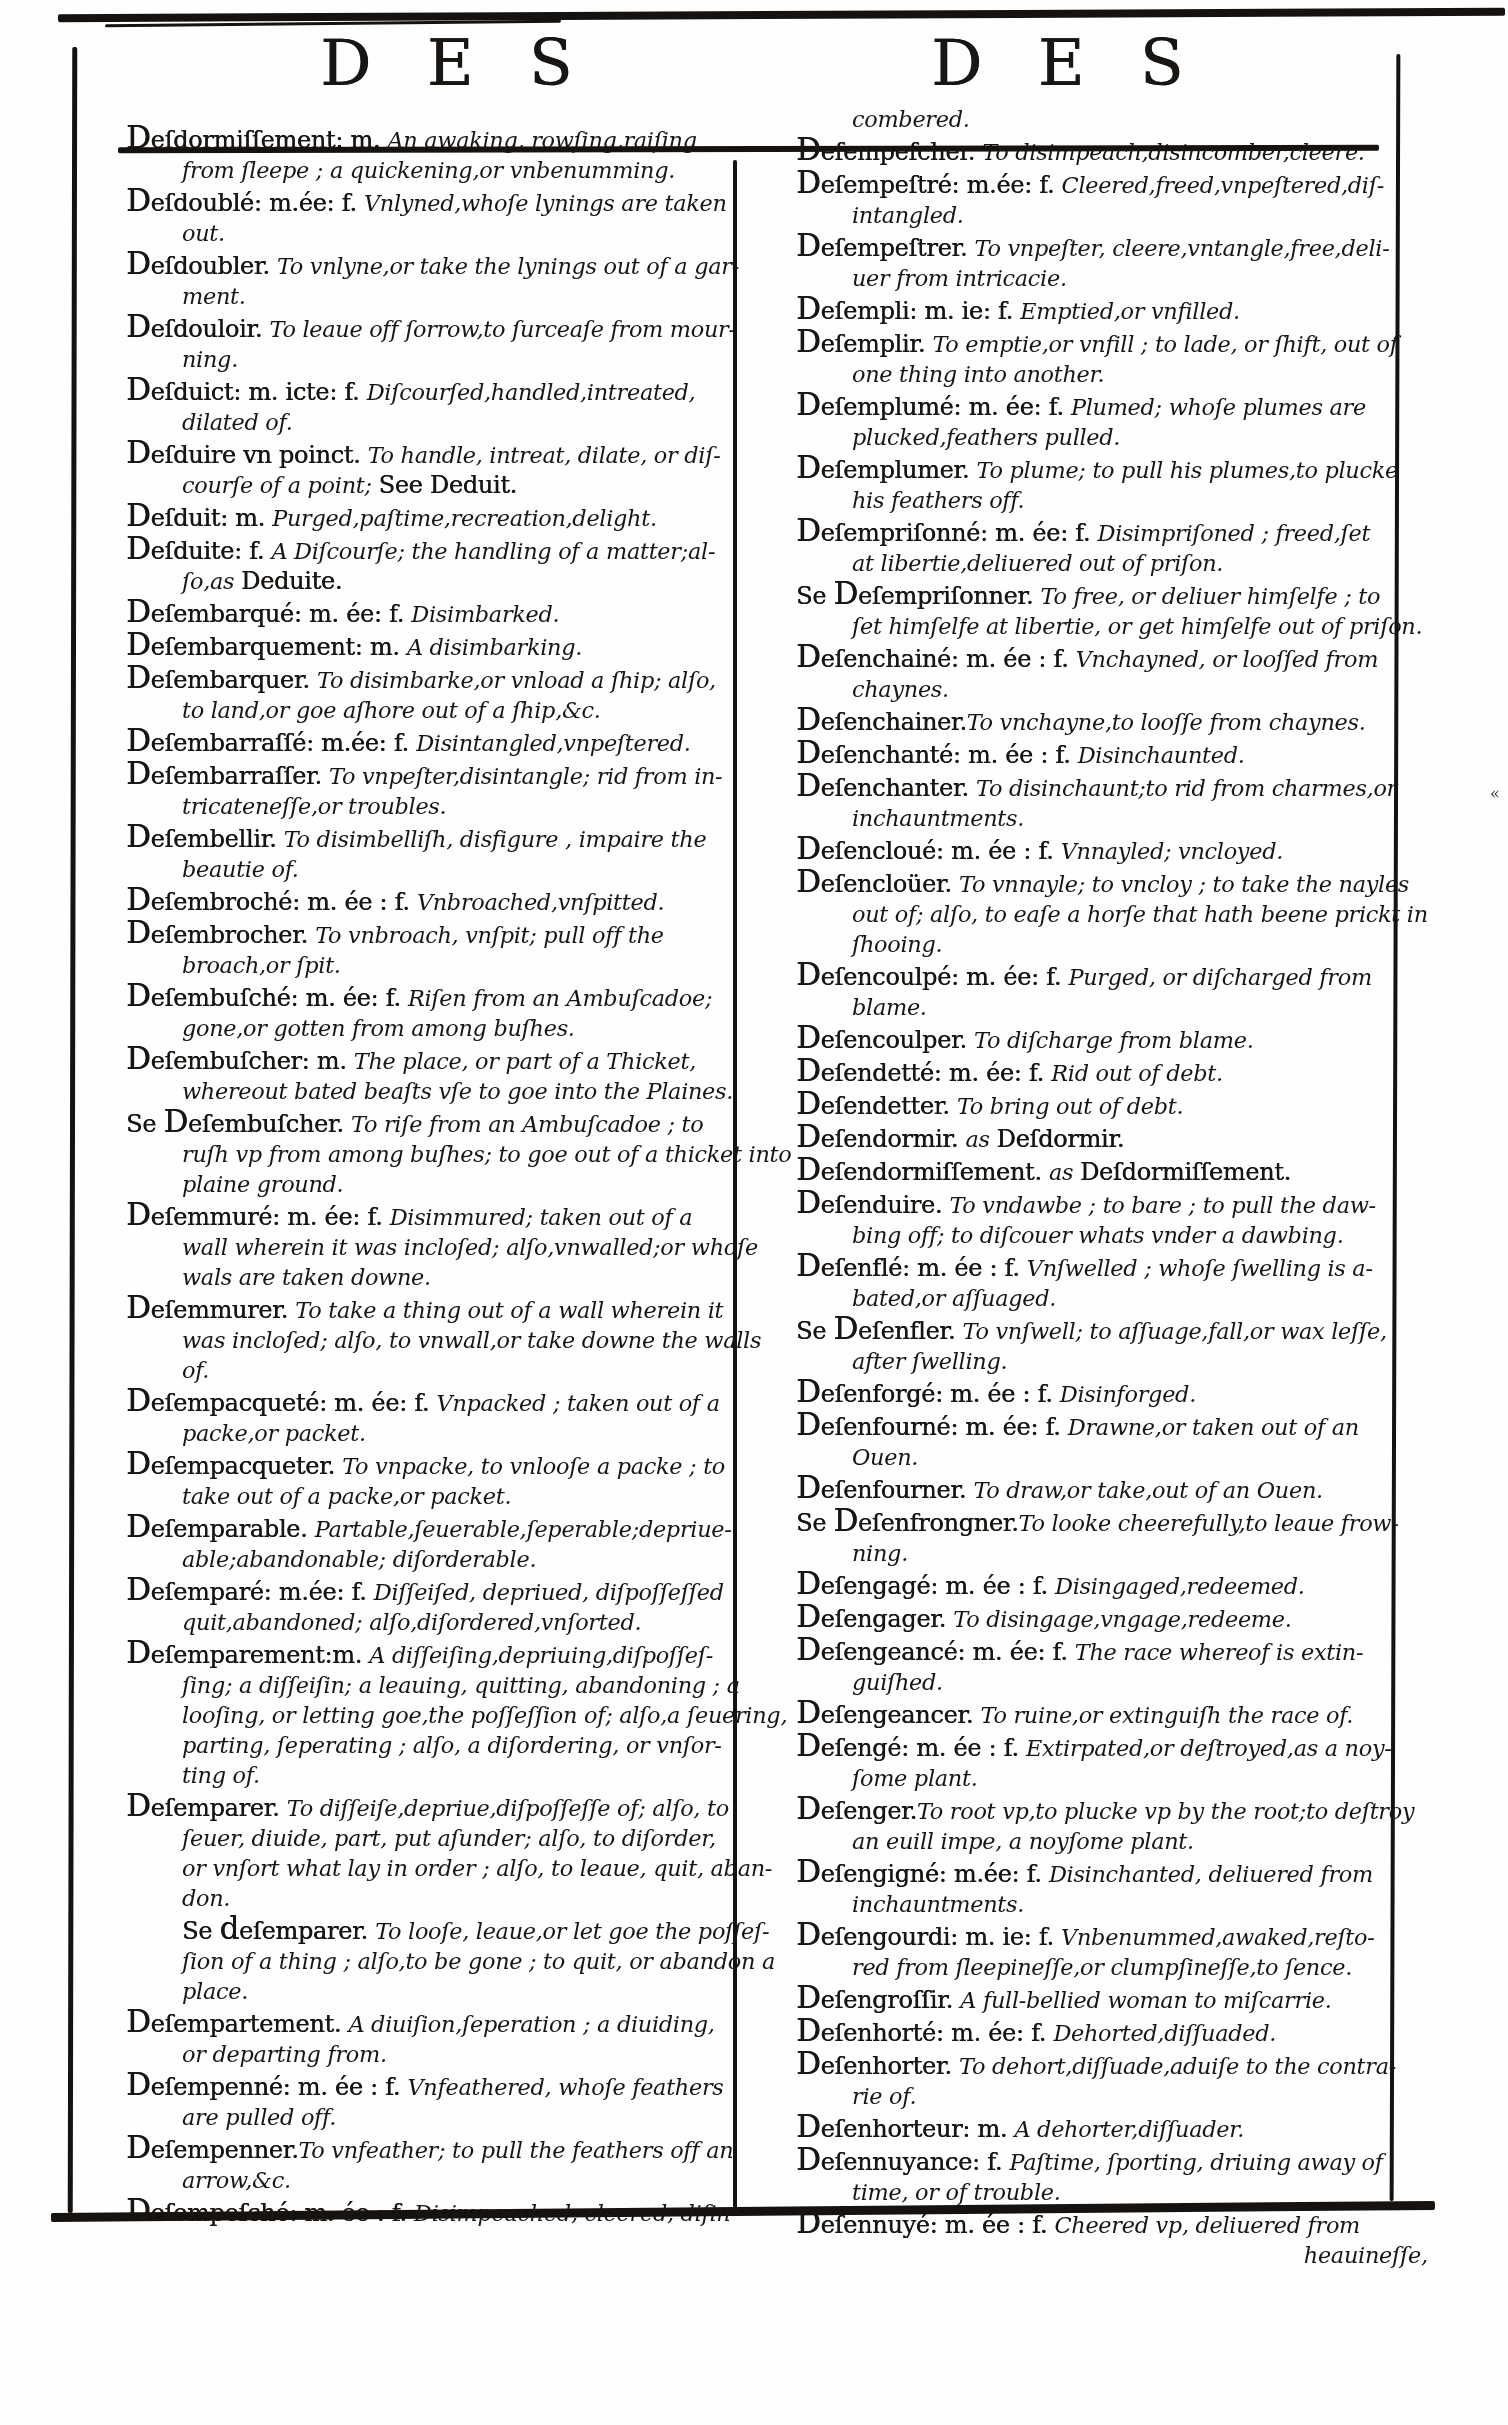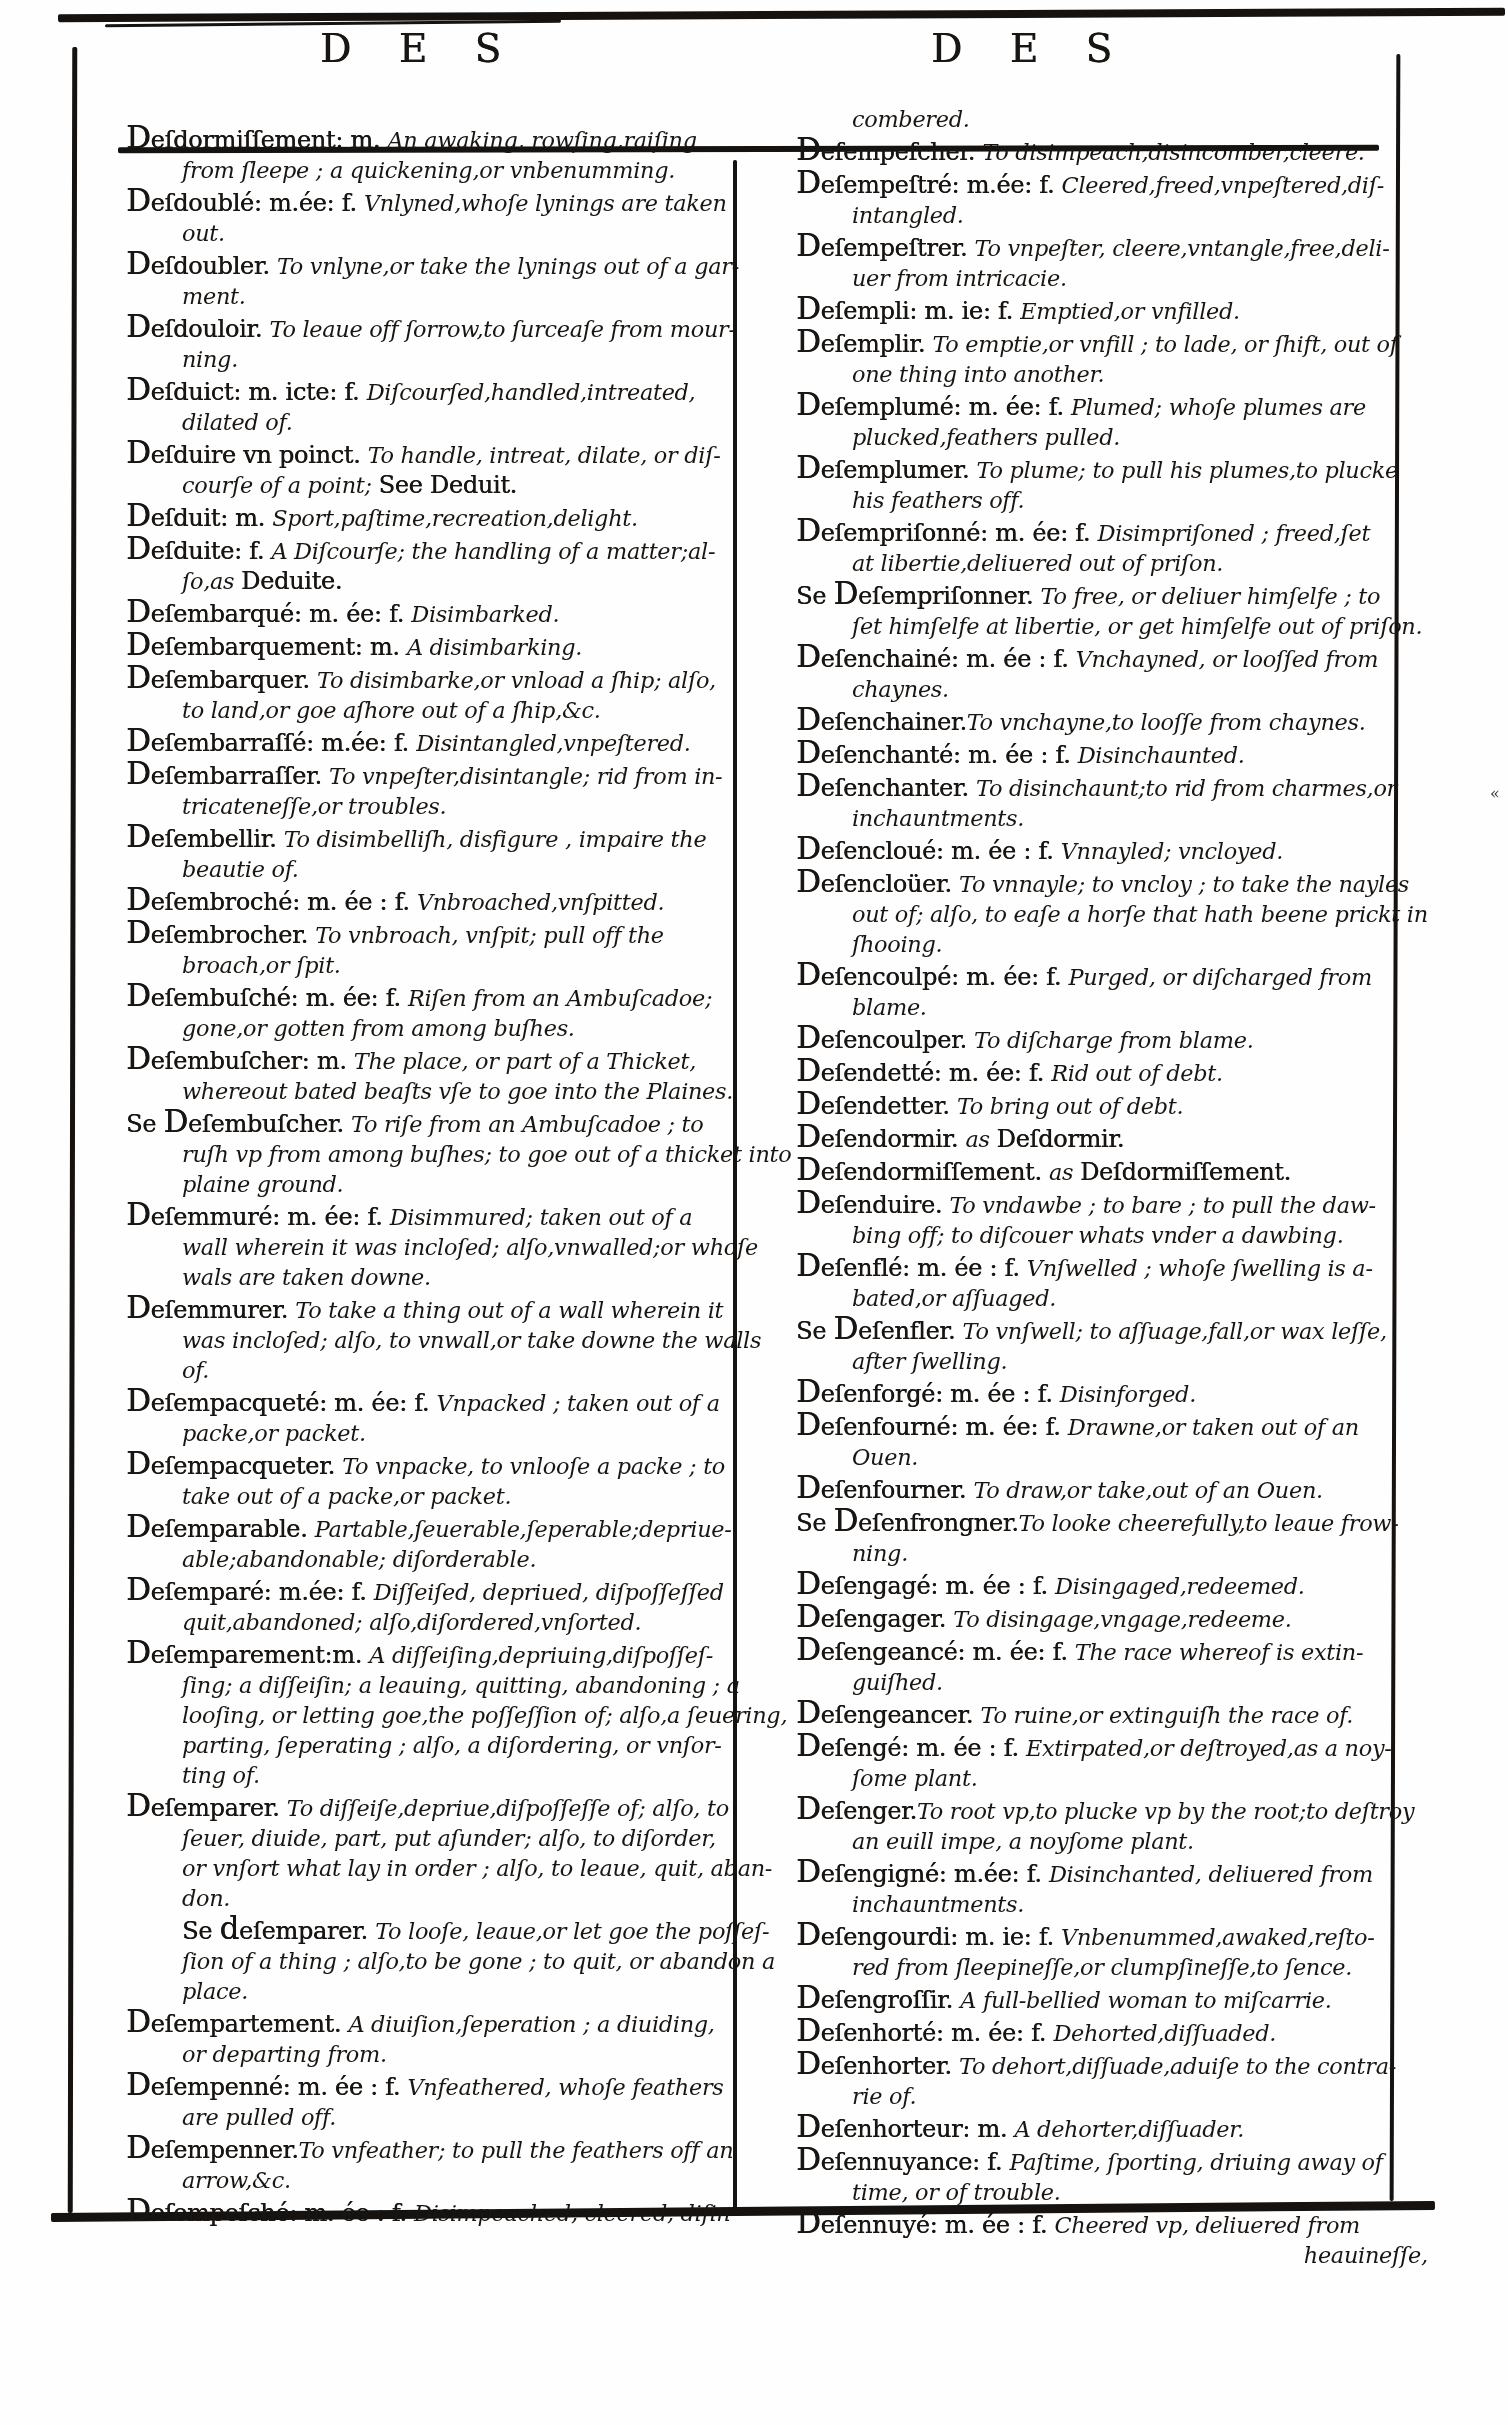--- a/index.html
+++ b/index.html
@@ -8,21 +8,21 @@
     color:#181512;font-family:"DejaVu Serif",serif;overflow:hidden;
   }
   .rule{position:absolute;background:#151210;border-radius:1.8px;}
   .top-rule{left:58px;top:10.5px;width:1447px;height:8px;transform:rotate(-0.25deg);}
   .top-rule-2{left:105px;top:22px;width:456px;height:2.6px;transform:rotate(-0.6deg);}
   .head-rule{left:118px;top:146px;width:1261px;height:6.1px;transform:rotate(-0.12deg);}
   .left-border{left:70px;top:47px;width:5.3px;height:2166px;transform:rotate(0.12deg);}
   .mid-border{left:733px;top:160px;width:4.4px;height:2050px;}
   .right-border{left:1393px;top:54px;width:4.4px;height:2147px;transform:rotate(0.18deg);}
   .bottom-rule{left:51px;top:2213px;width:1384px;height:8.8px;transform:rotate(-0.5deg);transform-origin:left center;}
-  .hdr{position:absolute;top:26px;font-size:39px;letter-spacing:17.5px;white-space:nowrap;
+  .hdr{position:absolute;top:26px;font-size:64px;letter-spacing:17.5px;white-space:nowrap;
        text-shadow:0.5px 0 0 currentColor;}
   .hdr-left{left:320px;}
   .hdr-right{left:931px;}
   .margin-mark{position:absolute;left:1490px;top:784px;font-size:16px;color:#3a3530;}
   .col{position:absolute;font-size:24px;line-height:30px;letter-spacing:-0.3px;}
   .col-left{left:90px;top:122px;width:651px;margin-left:36px;}
   .col-right{left:796px;top:104px;width:637px;}
   .line{white-space:nowrap;}
   .line.ind1{padding-left:56px;}
   .line.ind2{padding-left:56px;}
@@ -51,21 +51,21 @@
       <div class="line ind0"><span class="rm"><span class="cap">D</span>eſdoublé: m.ée: f. </span><span class="it">Vnlyned,whoſe lynings are taken</span></div>
       <div class="line ind1"><span class="it">out.</span></div>
       <div class="line ind0"><span class="rm"><span class="cap">D</span>eſdoubler. </span><span class="it">To vnlyne,or take the lynings out of a gar-</span></div>
       <div class="line ind1"><span class="it">ment.</span></div>
       <div class="line ind0"><span class="rm"><span class="cap">D</span>eſdouloir. </span><span class="it">To leaue off ſorrow,to ſurceaſe from mour-</span></div>
       <div class="line ind1"><span class="it">ning.</span></div>
       <div class="line ind0"><span class="rm"><span class="cap">D</span>eſduict: m. icte: f. </span><span class="it">Diſcourſed,handled,intreated,</span></div>
       <div class="line ind1"><span class="it">dilated of.</span></div>
       <div class="line ind0"><span class="rm"><span class="cap">D</span>eſduire vn poinct. </span><span class="it">To handle, intreat, dilate, or diſ-</span></div>
       <div class="line ind1"><span class="it">courſe of a point; </span><span class="rm">See Deduit.</span></div>
-      <div class="line ind0"><span class="rm"><span class="cap">D</span>eſduit: m. </span><span class="it">Sport,paſtime,recreation,delight.</span></div>
+      <div class="line ind0"><span class="rm"><span class="cap">D</span>eſduit: m. </span><span class="it">Purged,paſtime,recreation,delight.</span></div>
       <div class="line ind0"><span class="rm"><span class="cap">D</span>eſduite: f. </span><span class="it">A Diſcourſe; the handling of a matter;al-</span></div>
       <div class="line ind1"><span class="it">ſo,as </span><span class="rm">Deduite.</span></div>
       <div class="line ind0"><span class="rm"><span class="cap">D</span>eſembarqué: m. ée: f. </span><span class="it">Disimbarked.</span></div>
       <div class="line ind0"><span class="rm"><span class="cap">D</span>eſembarquement: m. </span><span class="it">A disimbarking.</span></div>
       <div class="line ind0"><span class="rm"><span class="cap">D</span>eſembarquer. </span><span class="it">To disimbarke,or vnload a ſhip; alſo,</span></div>
       <div class="line ind1"><span class="it">to land,or goe aſhore out of a ſhip,&amp;c.</span></div>
       <div class="line ind0"><span class="rm"><span class="cap">D</span>eſembarraſſé: m.ée: f. </span><span class="it">Disintangled,vnpeſtered.</span></div>
       <div class="line ind0"><span class="rm"><span class="cap">D</span>eſembarraſſer. </span><span class="it">To vnpeſter,disintangle; rid from in-</span></div>
       <div class="line ind1"><span class="it">tricateneſſe,or troubles.</span></div>
       <div class="line ind0"><span class="rm"><span class="cap">D</span>eſembellir. </span><span class="it">To disimbelliſh, disfigure , impaire the</span></div>

